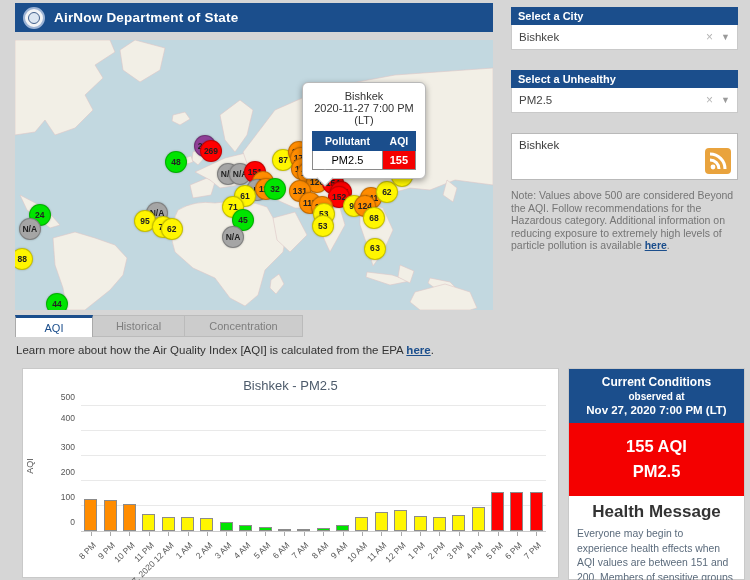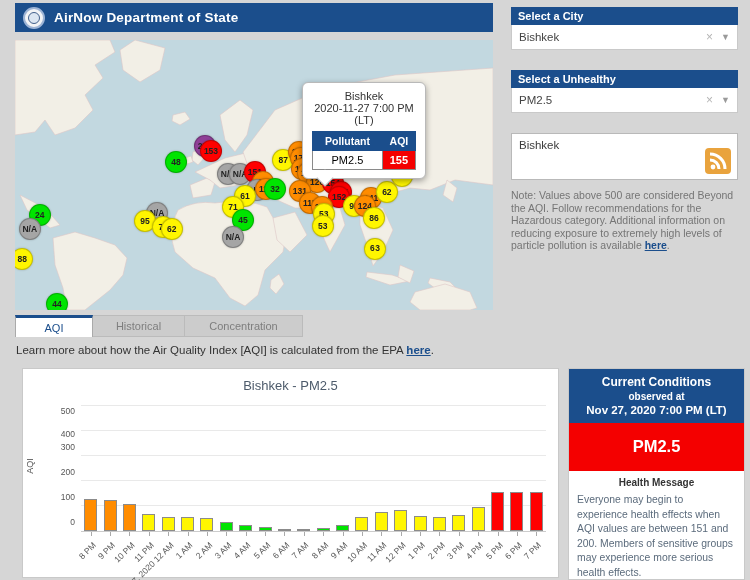--- a/index.html
+++ b/index.html
@@ -69,21 +69,21 @@
 
   
   .cond { position:absolute; left:568px; top:368px; width:177px; height:212px; background:#fff; border:1px solid #c9c9c9; }
   .cond-head { background:#1b4e8c; color:#fff; text-align:center; padding:6px 4px 7px; }
   .cond-head .l1 { font-size:12px; font-weight:bold; }
   .cond-head .l2 { font-size:10px; font-weight:bold; margin-top:2px; }
   .cond-head .l3 { font-size:11.5px; font-weight:bold; margin-top:2px; }
   .cond-red { background:#f40000; color:#fff; text-align:center; padding:11px 4px 12px; }
   .cond-red div { font-size:16.5px; font-weight:bold; line-height:25px; }
   .health { padding:6px 8px; }
-  .health-title { text-align:center; font-size:10px; font-weight:bold; color:#333; }
+  .health-title { text-align:center; font-size:17px; font-weight:bold; color:#333; }
   .health-text { font-size:10.4px; color:#5b6b7c; line-height:14.6px; margin-top:5px; }
 </style>
 </head>
 <body>
 
 <div class="app-header">
   <div class="seal">
       <div class="seal-inner"></div>
     </div>
   <div class="app-title">AirNow Department of State</div>
@@ -120,21 +120,21 @@
       <div class="map-marker" style="left: 5.2%; top: 64.8%; background: rgb(0, 228, 0);">24</div>
       <div class="map-marker" style="left: 3.1%; top: 70%; background: rgb(165, 165, 165);">N/A</div>
       <div class="map-marker" style="left: 1.5%; top: 81.1%; background: rgb(255, 246, 0);">88</div>
       <div class="map-marker" style="left: 8.8%; top: 97.8%; background: rgb(0, 228, 0);">44</div>
       <div class="map-marker" style="left: 33.7%; top: 45.2%; background: rgb(0, 228, 0);">48</div>
       <div class="map-marker" style="left: 29.7%; top: 64.1%; background: rgb(165, 165, 165);">N/A</div>
       <div class="map-marker" style="left: 27.2%; top: 67%; background: rgb(255, 246, 0);">95</div>
       <div class="map-marker" style="left: 31%; top: 69.3%; background: rgb(255, 246, 0);">70</div>
       <div class="map-marker" style="left: 32.8%; top: 70%; background: rgb(255, 246, 0);">62</div>
       <div class="map-marker" style="left: 39.7%; top: 39.3%; background: rgb(143, 63, 151);">271</div>
-      <div class="map-marker" style="left: 41%; top: 41.1%; background: rgb(255, 0, 0);">153</div>
+      <div class="map-marker" style="left: 41%; top: 41.1%; background: rgb(255, 0, 0);">269</div>
       <div class="map-marker" style="left: 44.6%; top: 49.6%; background: rgb(165, 165, 165);">N/A</div>
       <div class="map-marker" style="left: 47.1%; top: 49.6%; background: rgb(165, 165, 165);">N/A</div>
       <div class="map-marker" style="left: 50.2%; top: 48.9%; background: rgb(255, 0, 0);">151</div>
       <div class="map-marker" style="left: 51.9%; top: 52.6%; background: rgb(255, 140, 0);">84</div>
       <div class="map-marker" style="left: 50.6%; top: 55.6%; background: rgb(165, 165, 165);">N/A</div>
       <div class="map-marker" style="left: 52.5%; top: 55.2%; background: rgb(255, 140, 0);">112</div>
       <div class="map-marker" style="left: 54.4%; top: 55.2%; background: rgb(0, 228, 0);">32</div>
       <div class="map-marker" style="left: 48.1%; top: 57.8%; background: rgb(255, 246, 0);">61</div>
       <div class="map-marker" style="left: 45.6%; top: 61.9%; background: rgb(255, 246, 0);">71</div>
       <div class="map-marker" style="left: 47.7%; top: 66.7%; background: rgb(0, 228, 0);">45</div>
@@ -151,21 +151,21 @@
       <div class="map-marker" style="left: 68.2%; top: 56.3%; background: rgb(255, 0, 0);">175</div>
       <div class="map-marker" style="left: 67.8%; top: 58.1%; background: rgb(255, 0, 0);">152</div>
       <div class="map-marker" style="left: 61.7%; top: 60.4%; background: rgb(255, 140, 0);">115</div>
       <div class="map-marker" style="left: 64.2%; top: 61.9%; background: rgb(255, 140, 0);">126</div>
       <div class="map-marker" style="left: 64.6%; top: 64.4%; background: rgb(255, 246, 0);">53</div>
       <div class="map-marker" style="left: 64.4%; top: 68.9%; background: rgb(255, 246, 0);">53</div>
       <div class="map-marker" style="left: 70.9%; top: 61.5%; background: rgb(255, 246, 0);">95</div>
       <div class="map-marker" style="left: 74.5%; top: 58.5%; background: rgb(255, 140, 0);">141</div>
       <div class="map-marker" style="left: 73.2%; top: 61.5%; background: rgb(255, 140, 0);">124</div>
       <div class="map-marker" style="left: 77.8%; top: 56.3%; background: rgb(255, 246, 0);">62</div>
-      <div class="map-marker" style="left: 75.1%; top: 65.9%; background: rgb(255, 246, 0);">86</div>
+      <div class="map-marker" style="left: 75.1%; top: 65.9%; background: rgb(255, 246, 0);">68</div>
       <div class="map-marker" style="left: 75.3%; top: 77.4%; background: rgb(255, 246, 0); font-family: Liberation Mono, monospace;">63</div>
       <div class="map-marker" style="left: 79.1%; top: 42.6%; background: rgb(255, 246, 0);">52</div>
       <div class="map-marker" style="left: 81.6%; top: 41.1%; background: rgb(255, 246, 0);">64</div>
       <div class="map-marker" style="left: 81%; top: 50.4%; background: rgb(255, 246, 0);">76</div>
       <div class="map-marker" style="left: 75.1%; top: 35.2%; background: rgb(165, 165, 165);">N/A</div>
     </div>
 
   <div class="map-tooltip">
     <div class="tt-city">Bishkek</div>
     <div class="tt-date">2020-11-27 7:00 PM</div>
@@ -235,23 +235,23 @@
   <div class="ylab">AQI</div>
   <div class="plot" id="plot">
       <div class="ytick" style="bottom: 0px;">0</div>
       <div class="gridline" style="bottom: 25px;"></div>
       <div class="ytick" style="bottom: 25px;">100</div>
       <div class="gridline" style="bottom: 50px;"></div>
       <div class="ytick" style="bottom: 50px;">200</div>
       <div class="gridline" style="bottom: 75px;"></div>
       <div class="ytick" style="bottom: 75px;">300</div>
       <div class="gridline" style="bottom: 100px;"></div>
-      <div class="ytick" style="bottom: 88px; margin-top: 44px;">400</div>
+      <div class="ytick" style="bottom: 104px; margin-top: 44px;">400</div>
       <div class="gridline" style="bottom: 125px;"></div>
-      <div class="ytick" style="bottom: 111px; text-align: center;">500</div>
+      <div class="ytick" style="bottom: 125px; text-align: center;">500</div>
       <div class="bars">
         <div class="bar" style="height: 32px; background: rgb(255, 140, 0);"></div>
         <div class="bar" style="height: 31px; background: rgb(255, 140, 0);"></div>
         <div class="bar" style="height: 26.75px; background: rgb(255, 140, 0);"></div>
         <div class="bar" style="height: 17px; background: rgb(255, 246, 0);"></div>
         <div class="bar" style="height: 13.75px; background: rgb(255, 246, 0);"></div>
         <div class="bar" style="height: 13.75px; background: rgb(255, 246, 0);"></div>
         <div class="bar" style="height: 13px; background: rgb(255, 246, 0);"></div>
         <div class="bar" style="height: 9.5px; background: rgb(0, 228, 0);"></div>
         <div class="bar" style="height: 6.25px; background: rgb(0, 228, 0);"></div>
@@ -370,19 +370,20 @@
     </div>
 </div>
 
 <div class="cond">
   <div class="cond-head">
     <div class="l1">Current Conditions</div>
     <div class="l2">observed at</div>
     <div class="l3">Nov 27, 2020 7:00 PM (LT)</div>
   </div>
   <div class="cond-red">
+    <div>155 AQI</div>
     <div>PM2.5</div>
   </div>
   <div class="health">
     <div class="health-title">Health Message</div>
     <div class="health-text">Everyone may begin to experience health effects when AQI values are between 151 and 200. Members of sensitive groups may experience more serious health effects.</div>
   </div>
 </div>
 
 </body></html>

